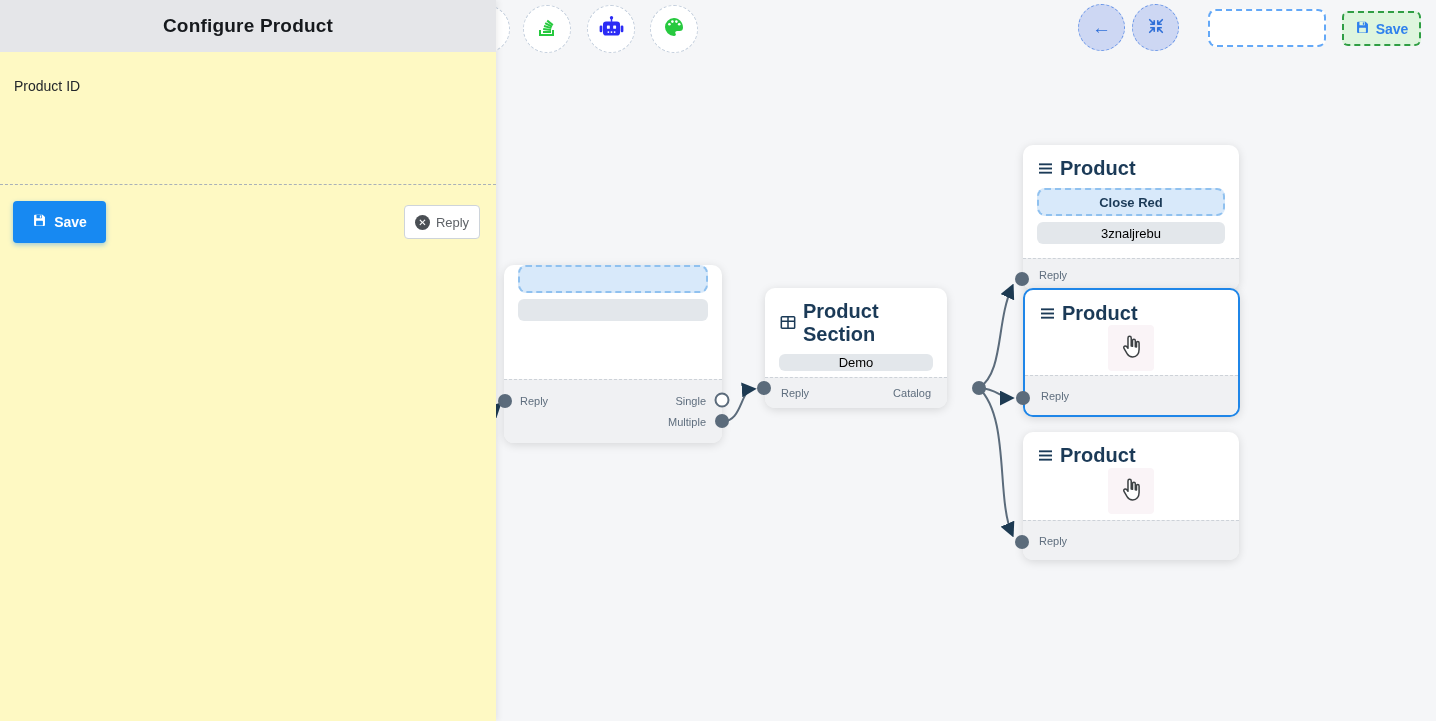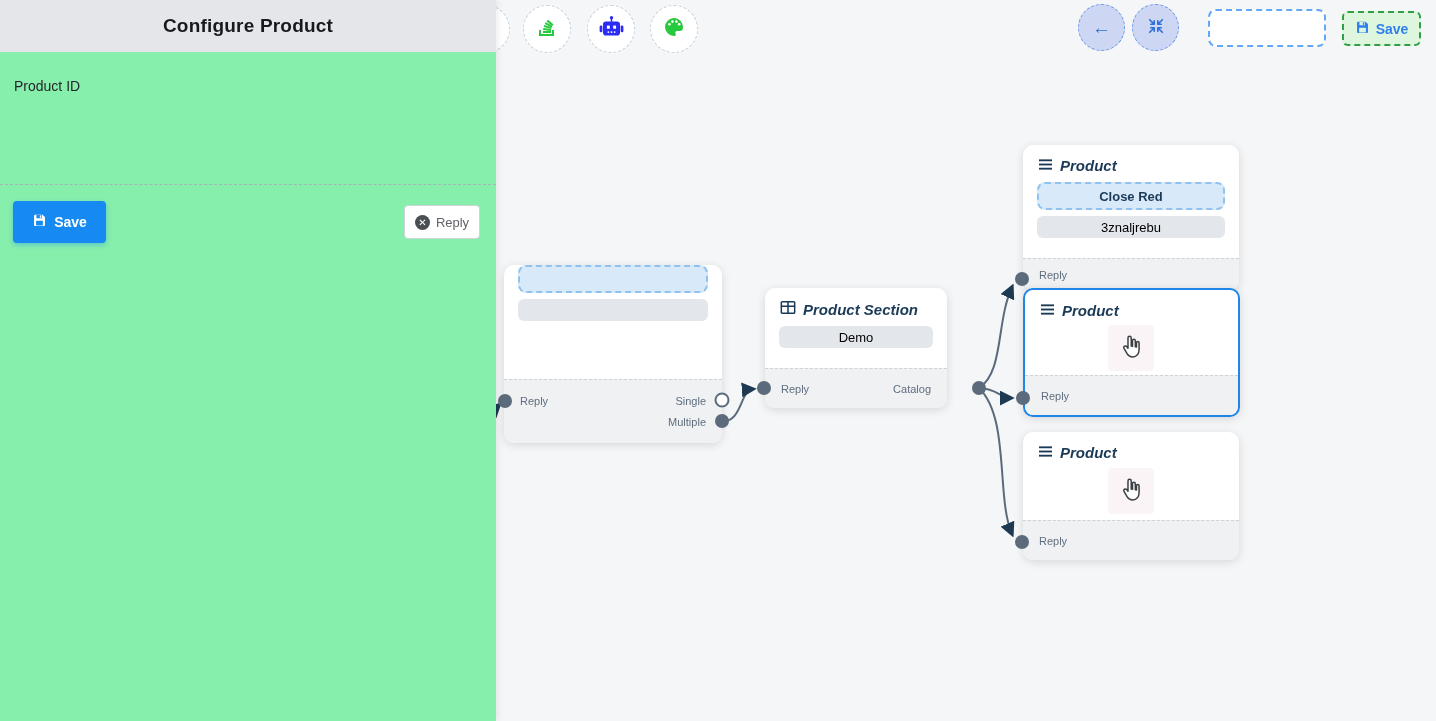--- a/index.html
+++ b/index.html
@@ -6,21 +6,21 @@
   html,body { width:1436px; height:721px; overflow:hidden; }
   body { font-family:"Liberation Sans","DejaVu Sans",sans-serif; background:#f5f6f8; position:relative; }
 
   
   .canvas { position:absolute; inset:0; background:#f5f6f8; }
 
   
   .edges-svg { position:absolute; inset:0; z-index:50; pointer-events:none; }
 
   
-  .panel { position:absolute; left:0; top:0; width:496px; height:721px; background:#86efac;
+  .panel { position:absolute; left:0; top:0; width:496px; height:721px; background:#fef9c3;
            z-index:100; box-shadow:2px 0 6px rgba(0,0,0,.07); }
   .panel-header { height:52px; background:#e5e6e9; display:flex; align-items:center; justify-content:center; }
   .panel-title { font-size:19px; font-weight:700; color:#16191d; letter-spacing:.2px; }
   .panel-body { padding:26px 14px 0; }
   .field-label { font-size:14px; color:#23272b; }
   .select-box { height:42px; border:1px solid #ced4da; border-radius:6px; background:#fff;
                 display:flex; align-items:center; padding:0 16px; cursor:pointer; }
   .select-placeholder { font-size:13px; color:#6e7681; flex:1; }
   .select-caret { font-size:9px; color:#6c757d; }
   .panel-divider { position:absolute; left:0; right:0; top:184px; border-top:1px dashed #a9b1b9; }
@@ -46,21 +46,21 @@
   .tb-save { position:absolute; left:1342px; top:11px; width:79px; height:35px; background:#def5de;
              border:2px dashed #2f9e44; border-radius:6px; display:flex; align-items:center;
              justify-content:center; gap:6px; color:#2f80ed; font-size:14px; font-weight:600;
              cursor:pointer; z-index:10; }
 
   
   .node { position:absolute; background:#fff; border-radius:10px; z-index:10;
           box-shadow:0 2px 10px rgba(0,0,0,.13); display:flex; flex-direction:column; }
   .node.selected { border:2px solid #1f86e8; }
   .node-header { display:flex; align-items:center; gap:7px; padding:12px 15px 8px;
-                 color:#1b3a57; font-size:15px; font-weight:700;font-style:italic; }
+                 color:#1b3a57; font-size:20px; font-weight:700; }
   .node-header svg { flex:0 0 auto; }
   .pill { margin:0 14px 6px; border-radius:8px; display:flex; align-items:center; justify-content:center;
           cursor:pointer; }
   .pill.blue-dashed { background:#d8e9fa; border:2px dashed #90c1ef; height:28px;
                       color:#1b3a57; font-size:13px; font-weight:700; }
   .pill.gray { background:#e3e7eb; border-radius:6px; height:22px; color:#000000; font-size:13px; }
   .node-footer { margin-top:auto; background:#f0f1f3; border-top:1px dashed #cdd2d8;
                  border-radius:0 0 9px 9px; font-size:11px; color:#5f6e7e; }
   .foot-row { display:flex; justify-content:space-between; align-items:center; padding:0 16px; height:21px; }
   .foot-single { display:flex; justify-content:space-between; align-items:center; padding:0 16px; flex:1; }

